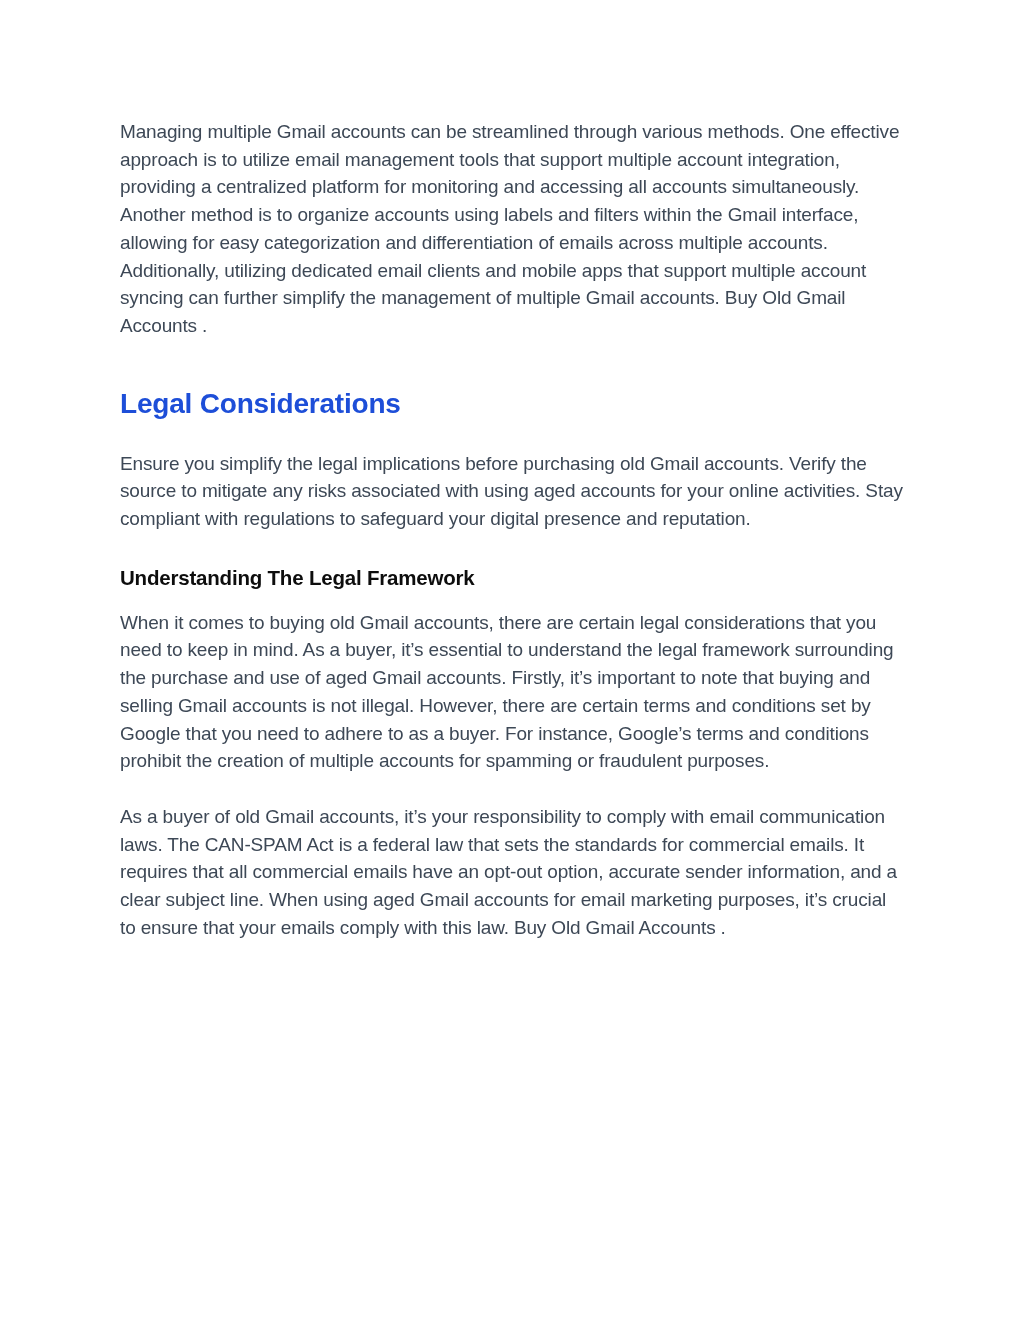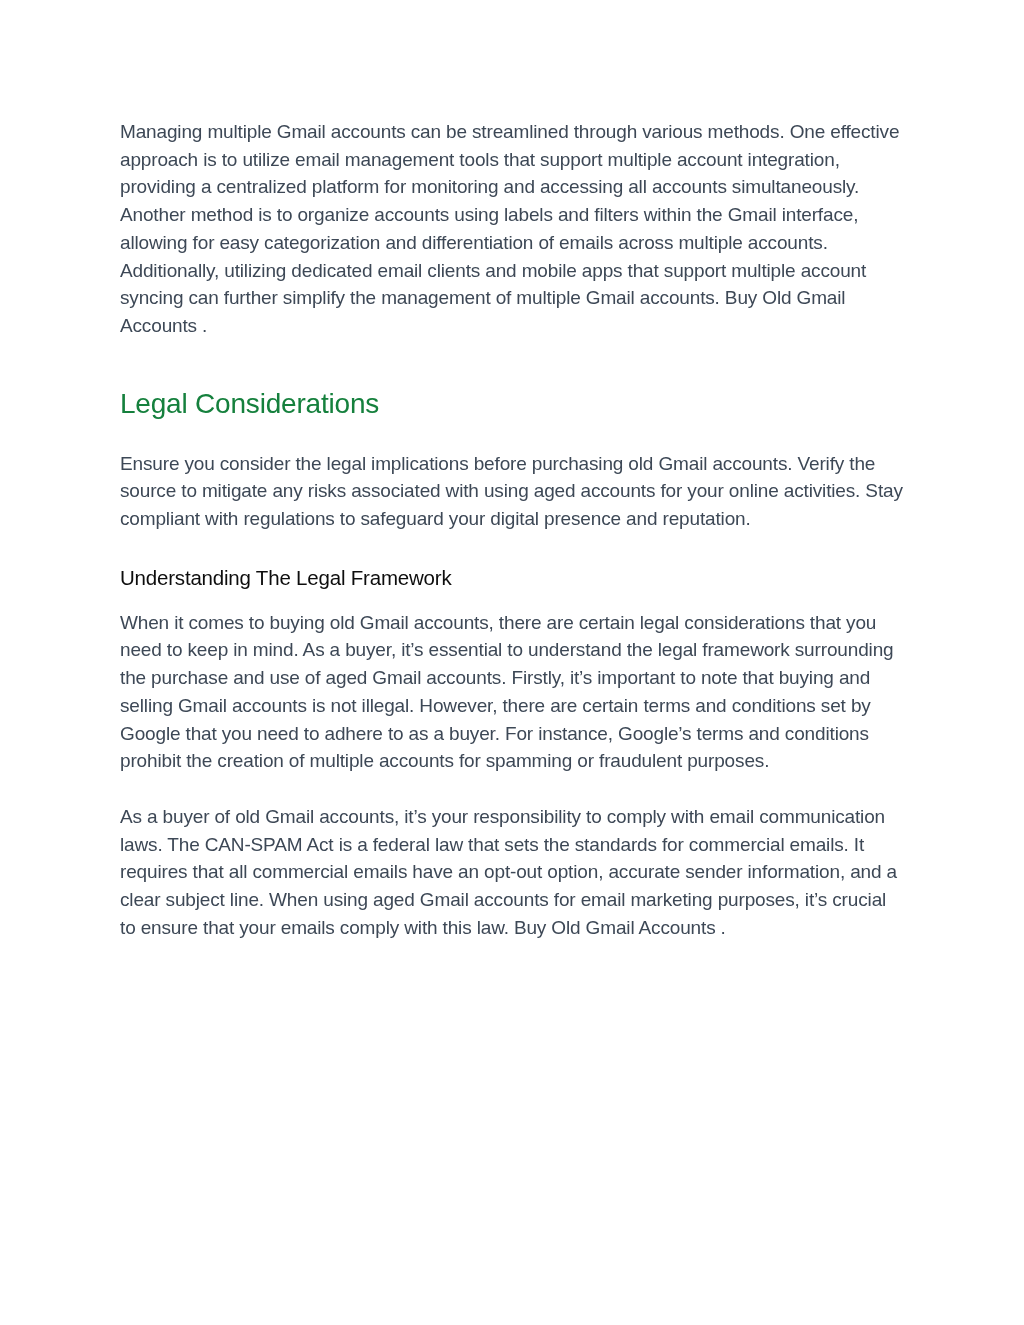--- a/index.html
+++ b/index.html
@@ -23,45 +23,45 @@
   .content p {
     font-size: 19px;
     line-height: 27.7px;
     letter-spacing: -0.15px;
     color: #3d4856;
     margin: 0 0 28px 0;
   }
   .content h1 {
     font-size: 28px;
     line-height: 36px;
-    font-weight: 400;
+    font-weight: 700;
     letter-spacing: -0.2px;
-    color: #15803d;
+    color: #1d4ed8;
     margin: 46px 0 28px 0;
   }
   .content h2 {
     font-size: 20.5px;
     line-height: 26px;
-    font-weight: 400;
+    font-weight: 700;
     letter-spacing: -0.2px;
     color: #0d0d0d;
     margin: 32px 0 18px 0;
   }
   .content h1:first-child, .content p:first-child { margin-top: 0; }
 </style>
 </head>
 <body>
 
 <div class="page">
   <div class="content">
     <p>Managing multiple Gmail accounts can be streamlined through various methods. One effective approach is to utilize email management tools that support multiple account integration, providing a centralized platform for monitoring and accessing all accounts simultaneously. Another method is to organize accounts using labels and filters within the Gmail interface, allowing for easy categorization and differentiation of emails across multiple accounts. Additionally, utilizing dedicated email clients and mobile apps that support multiple account syncing can further simplify the management of multiple Gmail accounts. Buy Old Gmail Accounts .</p>
 
     <h1>Legal Considerations</h1>
 
-    <p>Ensure you consider the legal implications before purchasing old Gmail accounts. Verify the source to mitigate any risks associated with using aged accounts for your online activities. Stay compliant with regulations to safeguard your digital presence and reputation.</p>
+    <p>Ensure you simplify the legal implications before purchasing old Gmail accounts. Verify the source to mitigate any risks associated with using aged accounts for your online activities. Stay compliant with regulations to safeguard your digital presence and reputation.</p>
 
     <h2>Understanding The Legal Framework</h2>
 
     <p>When it comes to buying old Gmail accounts, there are certain legal considerations that you need to keep in mind. As a buyer, it’s essential to understand the legal framework surrounding the purchase and use of aged Gmail accounts. Firstly, it’s important to note that buying and selling Gmail accounts is not illegal. However, there are certain terms and conditions set by Google that you need to adhere to as a buyer. For instance, Google’s terms and conditions prohibit the creation of multiple accounts for spamming or fraudulent purposes.</p>
 
 
     <p>As a buyer of old Gmail accounts, it’s your responsibility to comply with email communication laws. The CAN-SPAM Act is a federal law that sets the standards for commercial emails. It requires that all commercial emails have an opt-out option, accurate sender information, and a clear subject line. When using aged Gmail accounts for email marketing purposes, it’s crucial to ensure that your emails comply with this law. Buy Old Gmail Accounts .</p>
 
   </div>
 </div>

